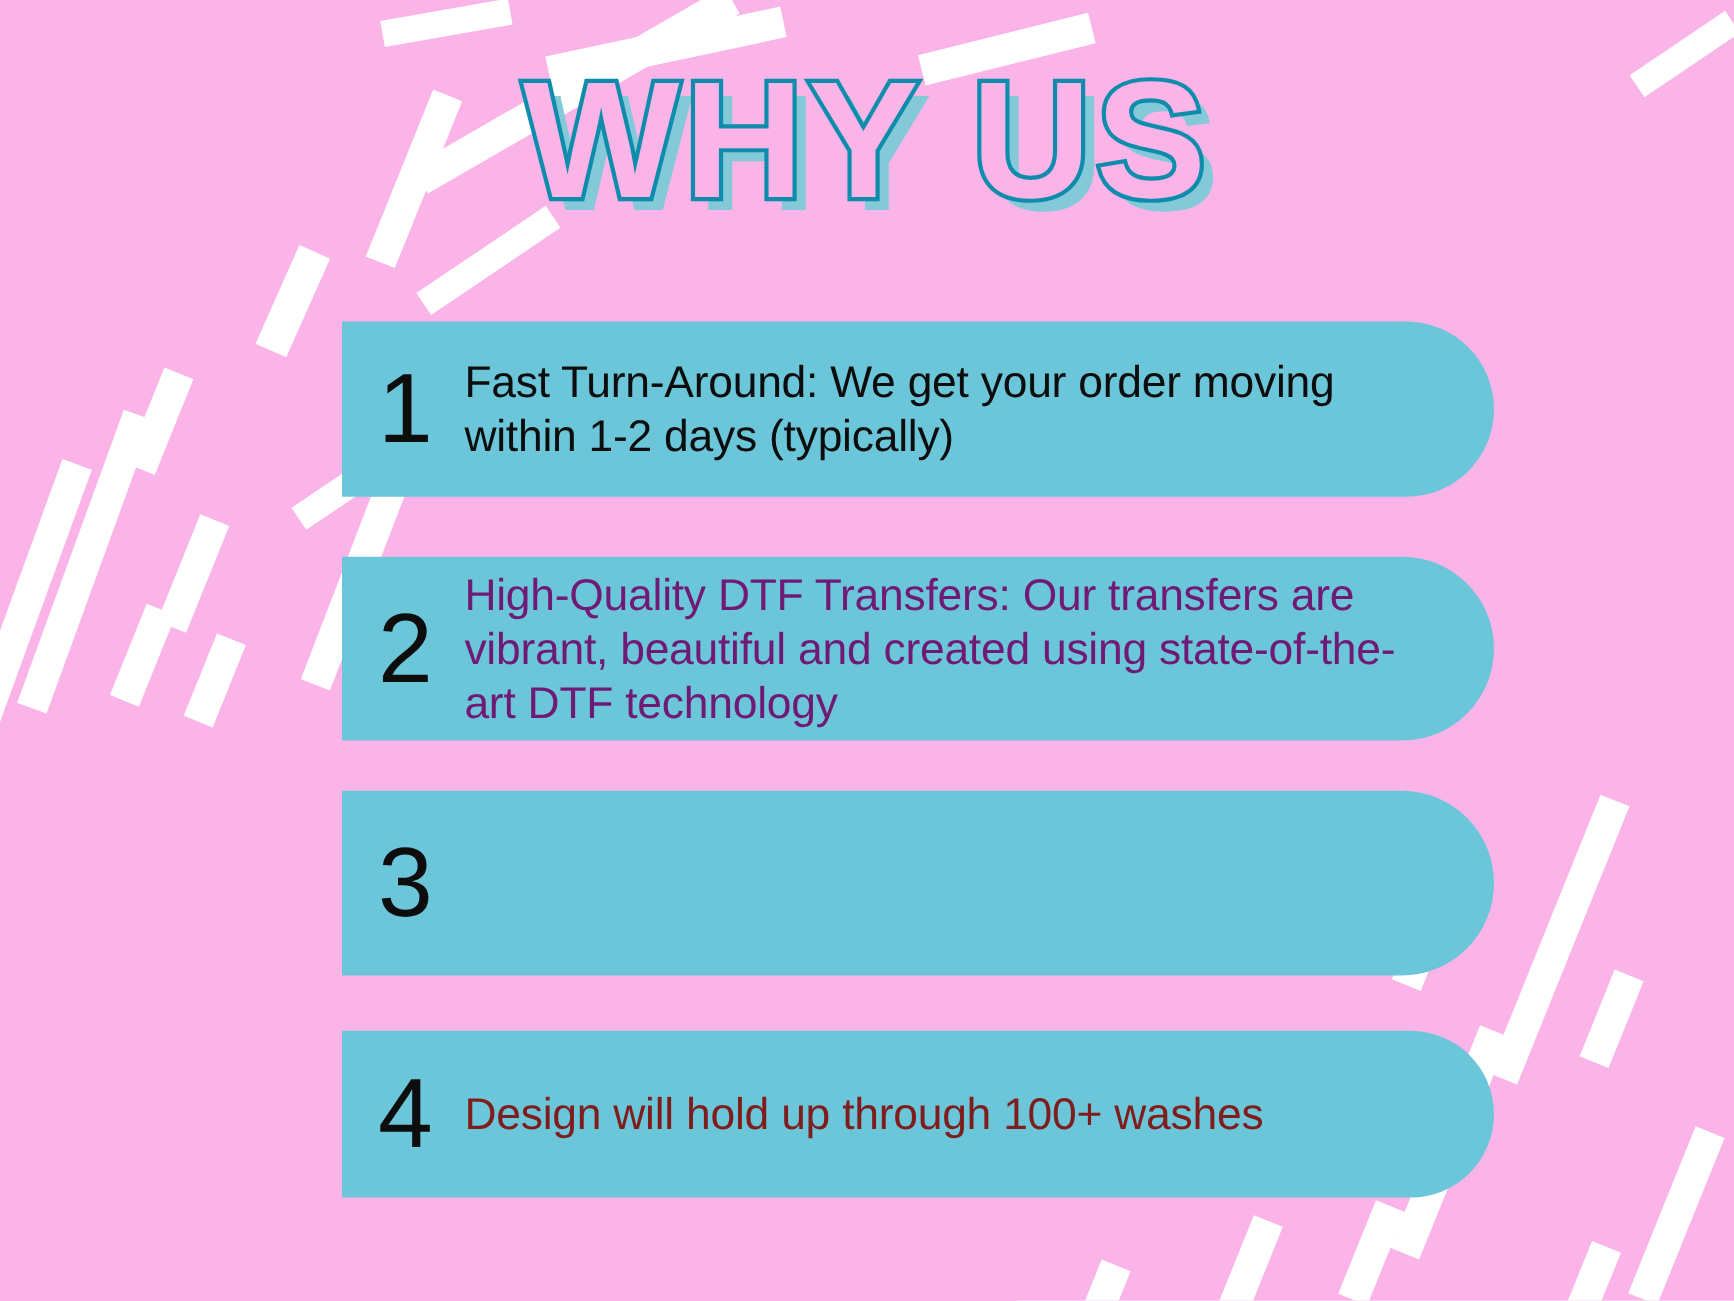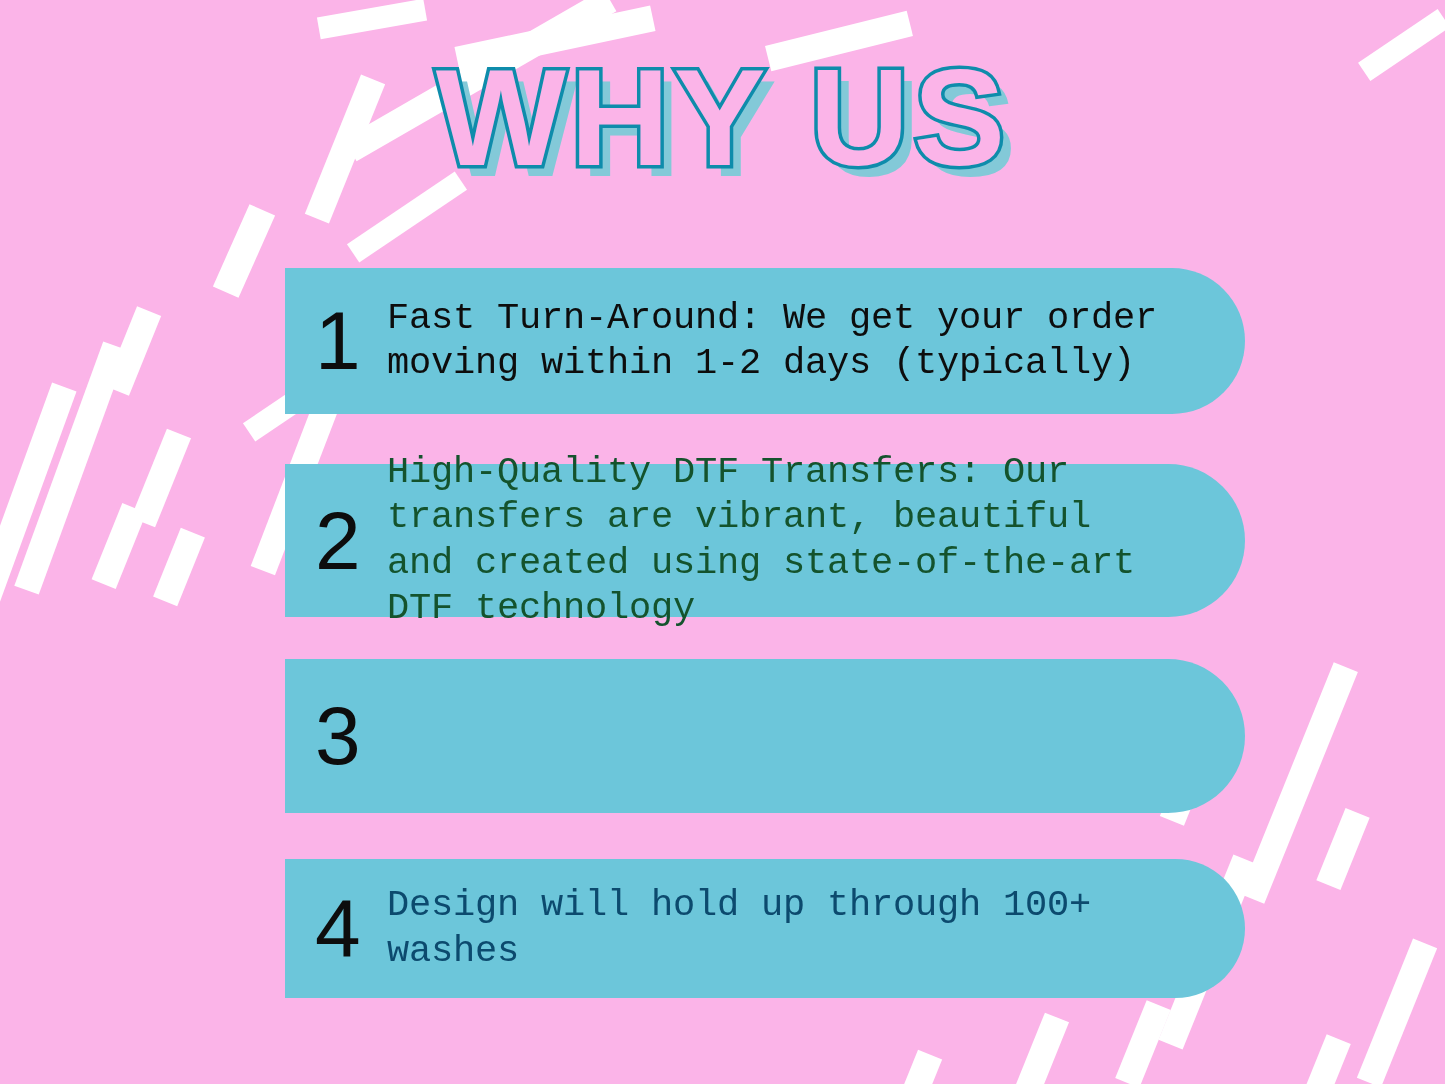--- a/index.html
+++ b/index.html
@@ -99,21 +99,21 @@
     color: #0d0d0d;
     line-height: 1;
     text-align: left;
     font-family: "Liberation Sans", sans-serif;
   }
   .pill-body {
     flex: 1 1 auto;
     font-size: 37px;
     line-height: 1.22;
     color: #0d0d0d;
-    font-family: Liberation Mono, monospace;
+    font-family: Liberation Sans, sans-serif;
     letter-spacing: -0.2px;
   }
   .pill-1 { height: 146px; margin-bottom: 50px; }
   .pill-2 { height: 153px; margin-bottom: 42px; }
   .pill-3 { height: 154px; margin-bottom: 46px; }
   .pill-4 { height: 139px; }
 </style>
 </head>
 <body>
 
@@ -157,26 +157,26 @@
 
   <div id="list">
 
     <div class="pill pill-1" style="background: rgb(108, 198, 218);">
       <div class="pill-num" style="color: rgb(13, 13, 13);">1</div>
       <div class="pill-body" style="color: rgb(13, 13, 13);">Fast Turn-Around: We get your order moving within 1-2 days (typically)</div>
     </div>
 
     <div class="pill pill-2" style="background: rgb(108, 198, 218);">
       <div class="pill-num" style="color: rgb(13, 13, 13);">2</div>
-      <div class="pill-body" style="color: #14532d;">High-Quality DTF Transfers: Our transfers are vibrant, beautiful and created using state-of-the-art DTF technology</div>
+      <div class="pill-body" style="color: #701a75;">High-Quality DTF Transfers: Our transfers are vibrant, beautiful and created using state-of-the-art DTF technology</div>
     </div>
 
     <div class="pill pill-3" style="background: rgb(108, 198, 218);">
       <div class="pill-num" style="color: rgb(13, 13, 13);">3</div>
     </div>
 
     <div class="pill pill-4" style="background: rgb(108, 198, 218);">
       <div class="pill-num" style="color: rgb(13, 13, 13);">4</div>
-      <div class="pill-body" style="color: #0c4a6e;">Design will hold up through 100+ washes</div>
+      <div class="pill-body" style="color: #7f1d1d;">Design will hold up through 100+ washes</div>
     </div>
 
   </div>
 </div>
 
 </body></html>

